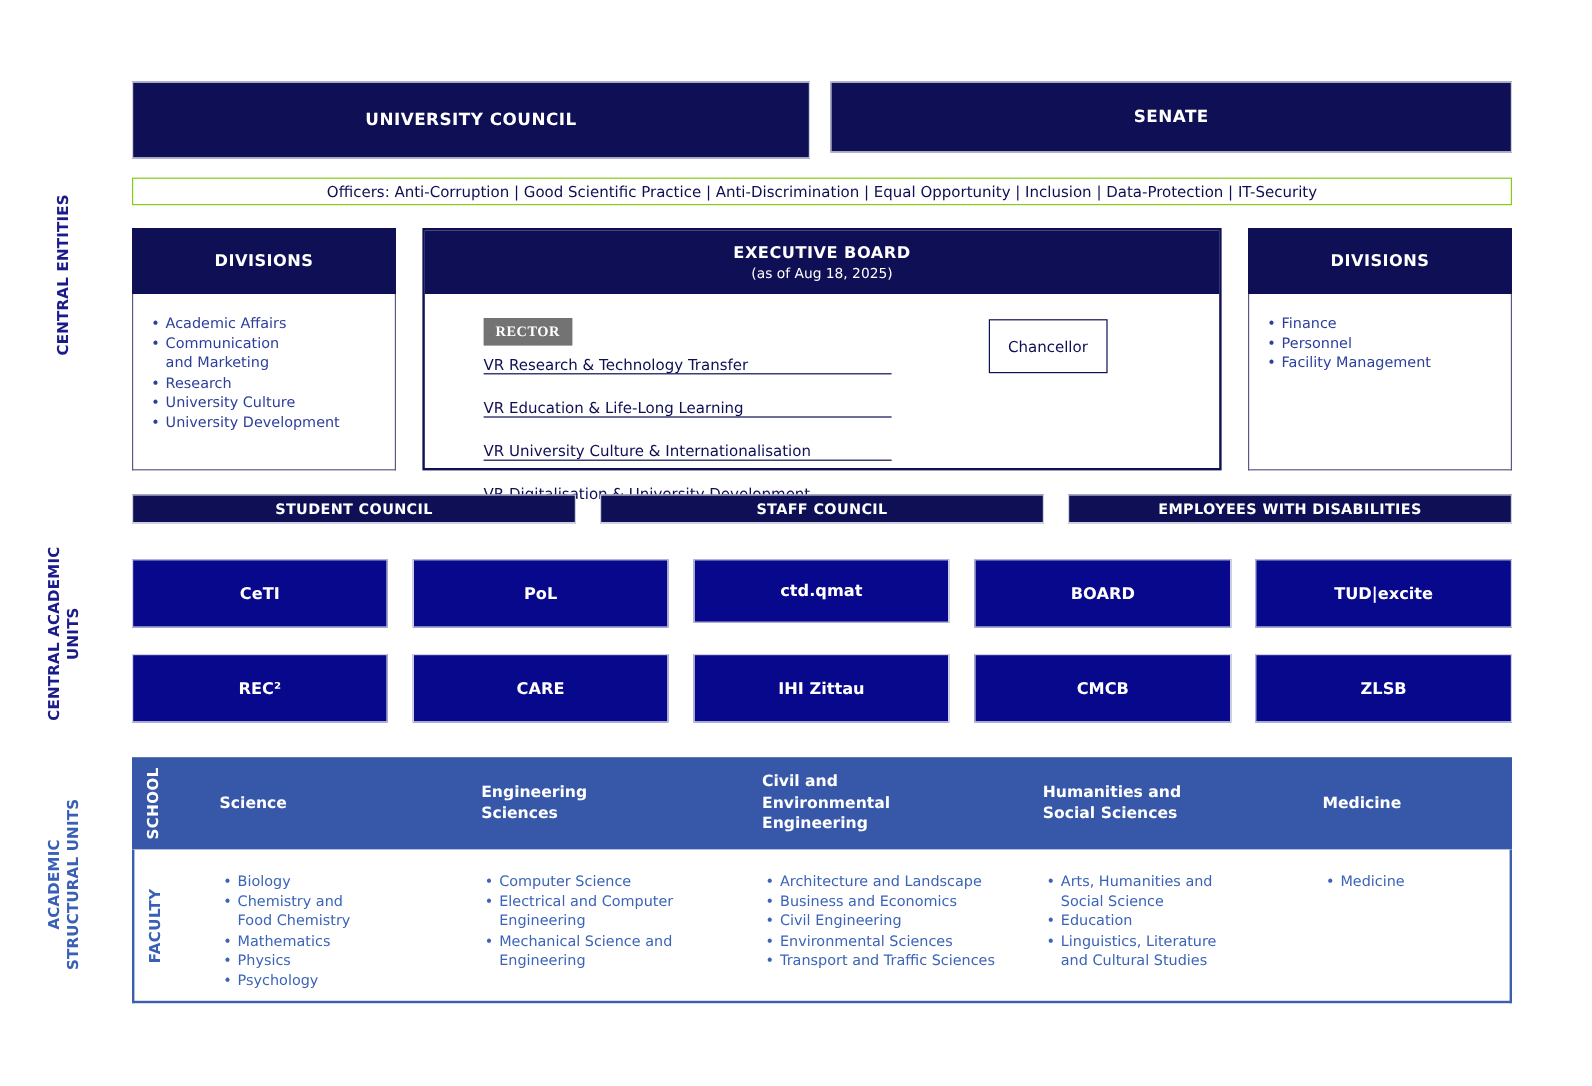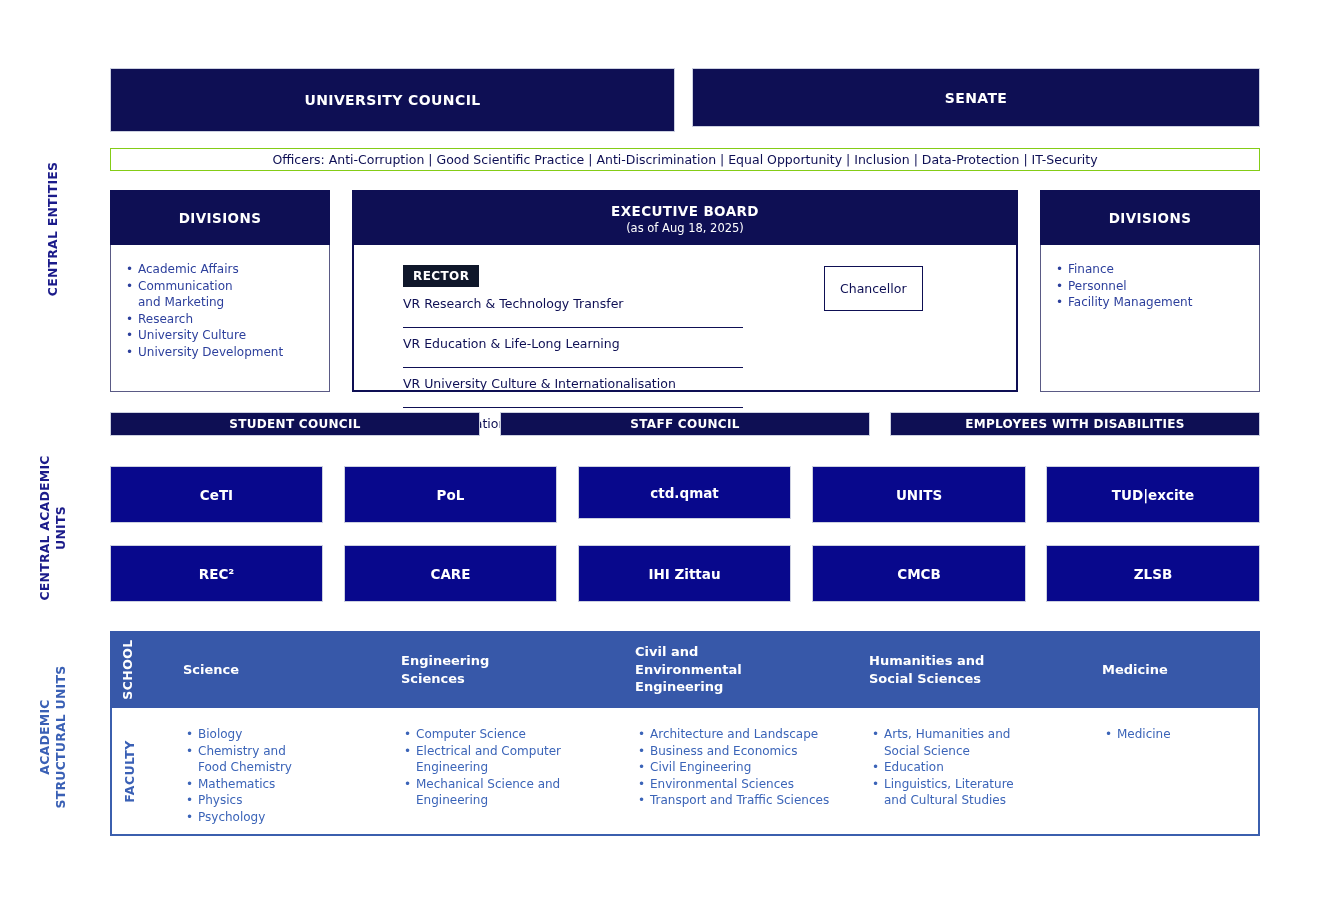--- a/index.html
+++ b/index.html
@@ -31,26 +31,26 @@
   .exec{left:352px;top:190px;width:666px;height:202px;border:2px solid #0e0f54;}
   .exec .hd{height:53px;}
   .exec .bd{position:relative;height:145px;}
   .exec-sub{font-weight:normal;font-size:11.5px;margin-top:2px;letter-spacing:0;}
 
   ul.blist{margin:0;padding:0;list-style:none;}
   ul.blist li{position:relative;padding-left:13px;color:#2c3f9c;font-size:12px;line-height:1.38;
               white-space:pre-line;}
   ul.blist li::before{content:"\2022";position:absolute;left:1px;}
 
-  .rector{position:absolute;left:49px;top:20px;background:#0f172a;color:#fff;font-weight:bold;
-          font-size:12px;padding:4px 10px;letter-spacing:.4px;}
+  .rector{position:absolute;left:49px;top:20px;background:#737373;color:#fff;font-weight:bold;
+          font-size:12px;padding:4px 10px;letter-spacing:.4px;font-family:Liberation Serif, serif;}
   .chancellor{position:absolute;left:470px;top:21px;border:1.5px solid #0e0f54;color:#0e0f54;
               font-size:12.5px;padding:14px 15px;background:#fff;}
   .vrlist{position:absolute;left:49px;top:51px;width:340px;}
-  .vrline{color:#0e0f54;font-size:12.5px;padding-bottom:16px;margin-bottom:8px;
+  .vrline{color:#0e0f54;font-size:12.5px;padding-bottom:0;margin-bottom:20px;
           border-bottom:1.5px solid #0e0f54;}
   .vrline.last{border-bottom:none;}
 
   
   .council{height:24px;top:412px;font-size:12px;letter-spacing:.3px;}
 
   
   .vlabel{position:absolute;width:200px;height:40px;display:flex;align-items:center;
           justify-content:center;text-align:center;transform:rotate(-90deg);font-weight:bold;
           font-size:12.5px;line-height:1.3;white-space:pre-line;letter-spacing:.2px;}
@@ -133,21 +133,21 @@
     </div>
   </div>
 
   <div class="navybox council" style="left:110px;width:370px;">STUDENT COUNCIL</div>
   <div class="navybox council" style="left:500px;width:370px;">STAFF COUNCIL</div>
   <div class="navybox council" style="left:890px;width:370px;">EMPLOYEES WITH DISABILITIES</div>
 
   <div class="unitbox" style="left:110px;top:466px;width:213px;height:57px;">CeTI</div>
   <div class="unitbox" style="left:344px;top:466px;width:213px;height:57px;">PoL</div>
   <div class="unitbox" style="left:578px;top:466px;width:213px;height:53px;">ctd.qmat</div>
-  <div class="unitbox" style="left:812px;top:466px;width:214px;height:57px;">UNITS</div>
+  <div class="unitbox" style="left:812px;top:466px;width:214px;height:57px;">BOARD</div>
   <div class="unitbox" style="left:1046px;top:466px;width:214px;height:57px;">TUD|excite</div>
 
   <div class="unitbox" style="left:110px;top:545px;width:213px;height:57px;">REC²</div>
   <div class="unitbox" style="left:344px;top:545px;width:213px;height:57px;">CARE</div>
   <div class="unitbox" style="left:578px;top:545px;width:213px;height:57px;">IHI Zittau</div>
   <div class="unitbox" style="left:812px;top:545px;width:214px;height:57px;">CMCB</div>
   <div class="unitbox" style="left:1046px;top:545px;width:214px;height:57px;">ZLSB</div>
 
   <div class="sch-header">
     <div class="vcell">

